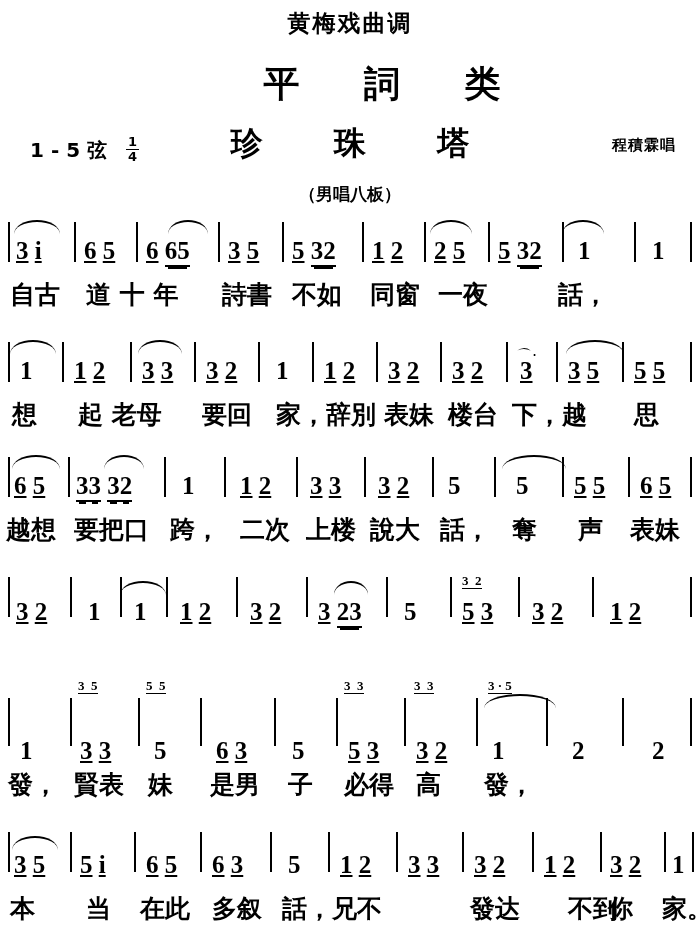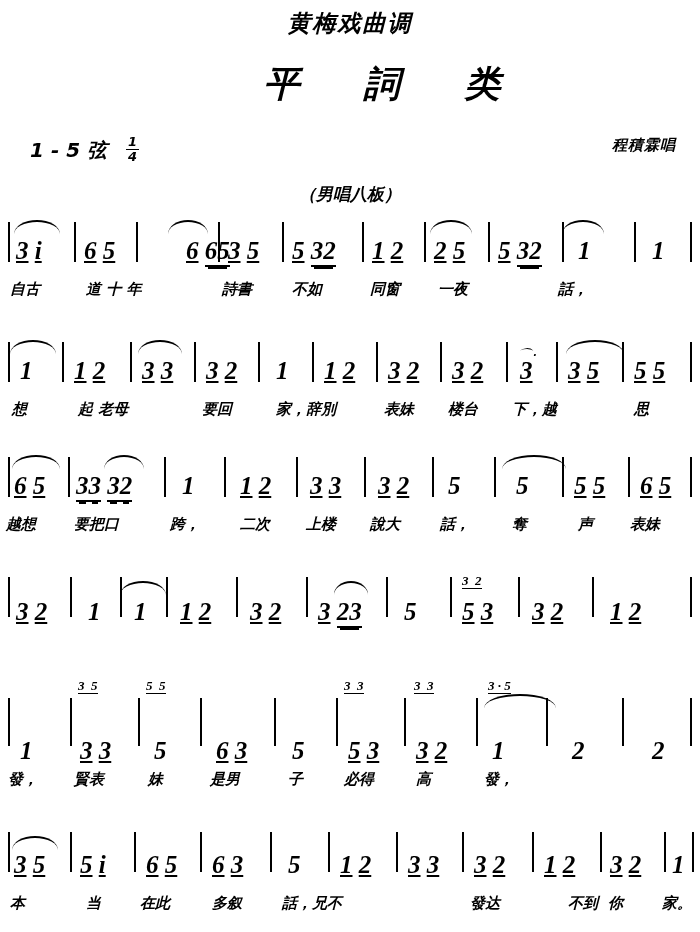--- a/index.html
+++ b/index.html
@@ -13,21 +13,20 @@
     position: relative;
     font-family: "DejaVu Sans", sans-serif;
     color: #000;
     overflow: hidden;
   }
 
   .page {
     position: relative;
     width: 700px;
     height: 932px;
-    font-style: italic;
   }
 
   
   .hdr-genre {
     position: absolute;
     top: 8px;
     left: 0;
     width: 700px;
     text-align: center;
     font-size: 23px;
@@ -154,21 +153,21 @@
     border-radius: 50% / 100% 100% 0 0;
     height: 12px;
   }
   .fermata {
     position: absolute;
     font-size: 16px;
   }
 
   .lyric {
     position: absolute;
-    font-size: 15px;
+    font-size: 25px;
     font-weight: bold;
     font-family: "DejaVu Sans", sans-serif;
     white-space: nowrap;
     line-height: 1;
     text-align: center;
   }
 
   .grace {
     position: absolute;
     font-size: 13px;
@@ -178,20 +177,21 @@
   }
   .grace .gu { border-bottom: 1.5px solid #000; }
 </style>
 </head>
 <body>
 
 <div class="page">
 
   <div class="hdr-genre">黄梅戏曲调</div>
   <div class="hdr-title">平 詞 类</div>
+  <div class="hdr-subtitle">珍 珠 塔</div>
 
   <div class="hdr-key">
     <span>1 - 5 弦</span>
     <span class="frac">
       <span class="num">1</span>
       <span class="den">4</span>
     </span>
   </div>
 
   <div class="hdr-composer">程積霖唱</div>
@@ -202,21 +202,21 @@
       <div class="slur" style="left:14px; top:0px; width:46px;"></div>
       <div class="slur" style="left:168px; top:0px; width:40px;"></div>
       <div class="slur" style="left:430px; top:0px; width:42px;"></div>
       <div class="slur" style="left:562px; top:0px; width:42px;"></div>
 
       <div class="barline" style="left:8px;"></div>
       <div class="note" style="left:16px; top:18px;"><span class="u1">3</span> <span class="u1">i</span></div>
       <div class="barline" style="left:74px;"></div>
       <div class="note" style="left:84px; top:18px;"><span class="u1">6</span> <span class="u1">5</span></div>
       <div class="barline" style="left:136px;"></div>
-      <div class="note" style="left:146px; top:18px;margin-left:40px;"><span class="u1">6</span> <span class="u2">65</span></div>
+      <div class="note" style="left:146px; top:18px;"><span class="u1">6</span> <span class="u2">65</span></div>
       <div class="barline" style="left:218px;"></div>
       <div class="note" style="left:228px; top:18px;"><span class="u1">3</span> <span class="u1">5</span></div>
       <div class="barline" style="left:282px;"></div>
       <div class="note" style="left:292px; top:18px;"><span class="u1">5</span> <span class="u2">32</span></div>
       <div class="barline" style="left:362px;"></div>
       <div class="note" style="left:372px; top:18px;"><span class="u1">1</span> <span class="u1">2</span></div>
       <div class="barline" style="left:424px;"></div>
       <div class="note" style="left:434px; top:18px;"><span class="u1">2</span> <span class="u1">5</span></div>
       <div class="barline" style="left:488px;"></div>
       <div class="note" style="left:498px; top:18px;"><span class="u1">5</span> <span class="u2">32</span></div>

